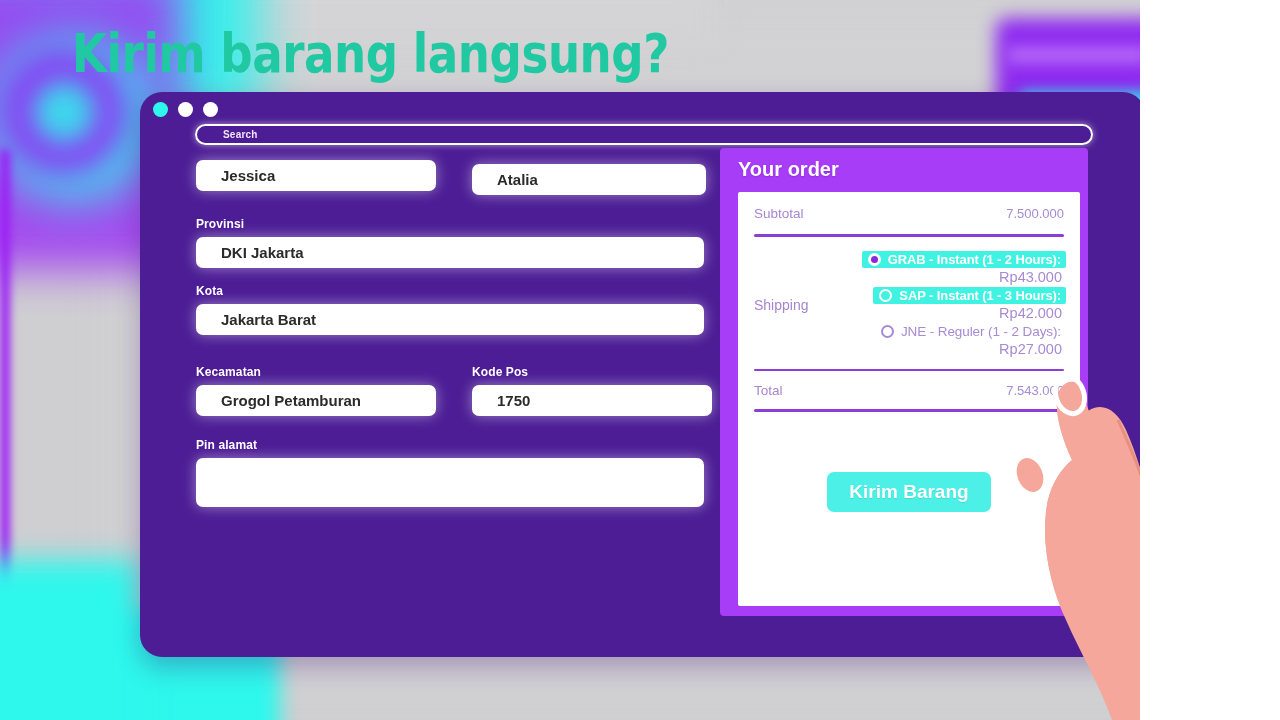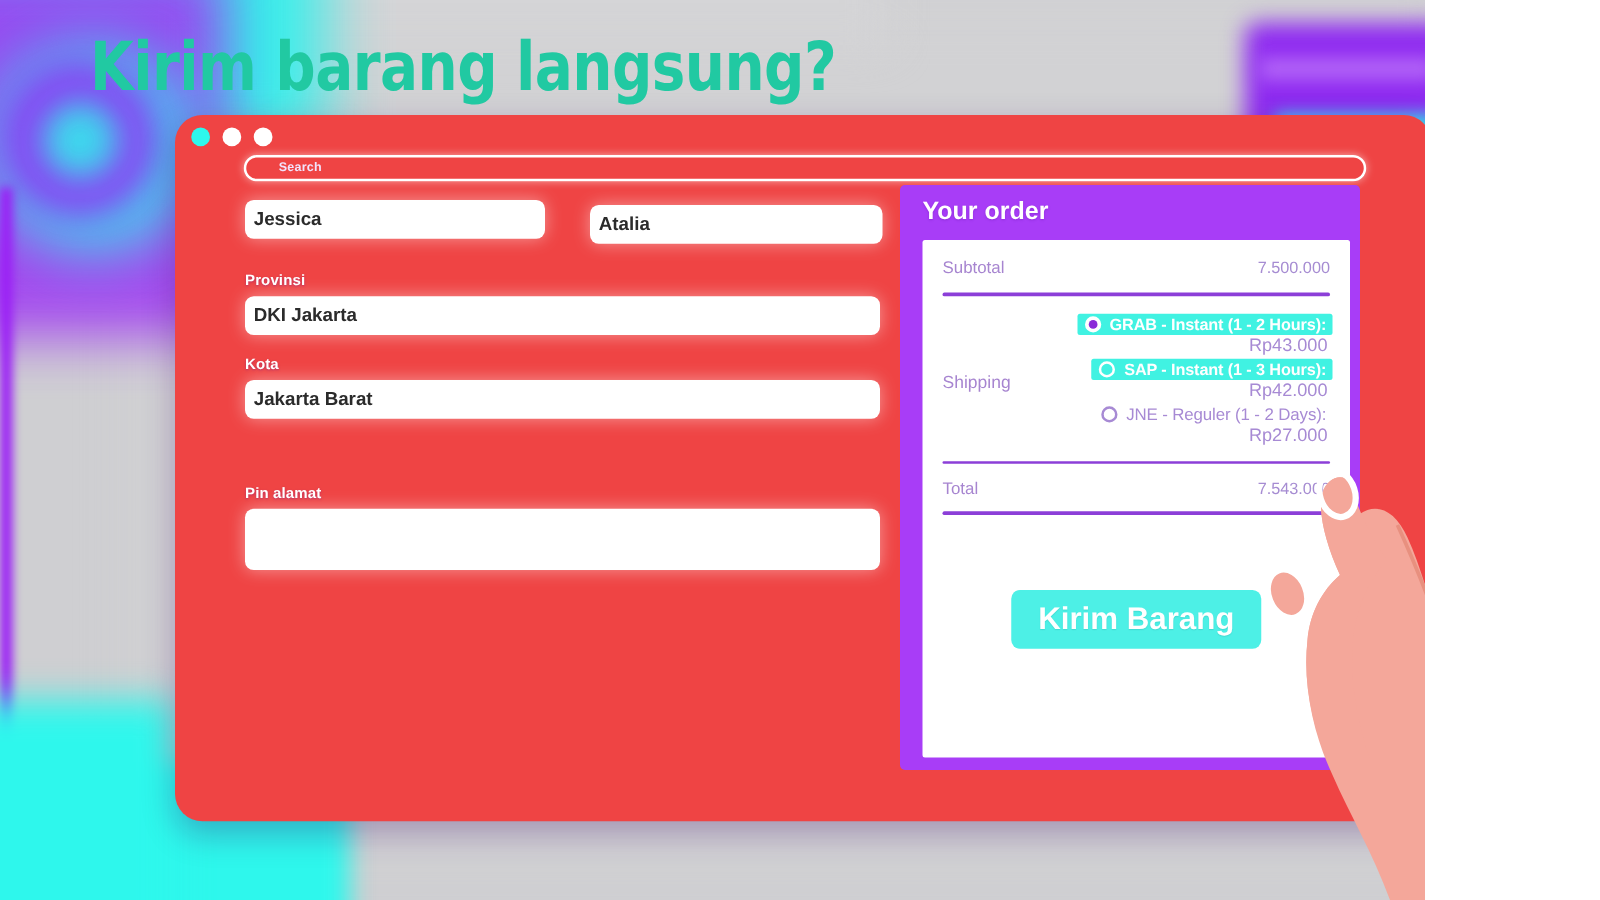--- a/index.html
+++ b/index.html
@@ -134,21 +134,21 @@
     transform-origin: left center;
     white-space: nowrap;
     z-index: 6;
   }
 
   
   .window {
     position: absolute;
     left: 140px; top: 92px;
     width: 1005px; height: 565px;
-    background: #ef4444;
+    background: #4c1d95;
     border-radius: 22px;
     box-shadow: 0 10px 26px rgba(60,10,110,.30);
     z-index: 5;
   }
 
   .dots { position: absolute; left: 13px; top: 10px; display: flex; gap: 10px; }
   .dot { width: 15px; height: 15px; border-radius: 50%; }
   .dot.cyan { background: #2ef7ec; }
   .dot.white { background: #ffffff; }
 
@@ -183,21 +183,21 @@
     letter-spacing: .1px;
     margin-bottom: 6px;
     text-shadow: 0 1px 2px rgba(90,10,160,.35);
   }
 
   .input {
     background: #ffffff;
     border-radius: 7px;
     height: 31px;
     display: flex; align-items: center;
-    padding: 0 7px;
+    padding: 0 25px;
     color: #2b2b2b;
     font-size: 15px;
     font-weight: 700;
     box-shadow: 0 0 14px rgba(255,255,255,.45);
   }
   .input.tall { height: 49px; align-items: flex-start; padding-top: 8px; }
 
   .w-first { width: 240px; }
   .w-last  { width: 234px; }
   .w-full  { width: 508px; }
@@ -294,21 +294,21 @@
     padding-right: 4px;
     margin-top: 1px;
   }
 
   .total-row { padding: 12px 2px 11px 2px; }
 
   .cta-wrap { display: flex; justify-content: center; margin-top: 60px; }
   .cta {
     background: #4df0e6;
     color: #ffffff;
-    font-size: 25px;
+    font-size: 19px;
     font-weight: 700;
     padding: 9px 22px;
     border-radius: 7px;
     border: none;
     cursor: pointer;
     text-shadow: 0 1px 1px rgba(0,120,115,.18);
   }
 
   
   .hand { position: absolute; left: 1000px; top: 290px; z-index: 30; pointer-events: none; }
@@ -368,20 +368,30 @@
 
       <div class="gap-sm"></div>
 
       <div class="field">
         <div class="label">Kota</div>
         <div class="input w-full">Jakarta Barat</div>
       </div>
 
       <div class="gap-lg"></div>
 
+      <div class="row">
+        <div class="field">
+          <div class="label">Kecamatan</div>
+          <div class="input w-half">Grogol Petamburan</div>
+        </div>
+        <div class="field">
+          <div class="label">Kode Pos</div>
+          <div class="input w-half">1750</div>
+        </div>
+      </div>
 
       <div class="gap-md"></div>
 
       <div class="field">
         <div class="label">Pin alamat</div>
         <div class="input tall w-full"></div>
       </div>
 
     </div>
 

